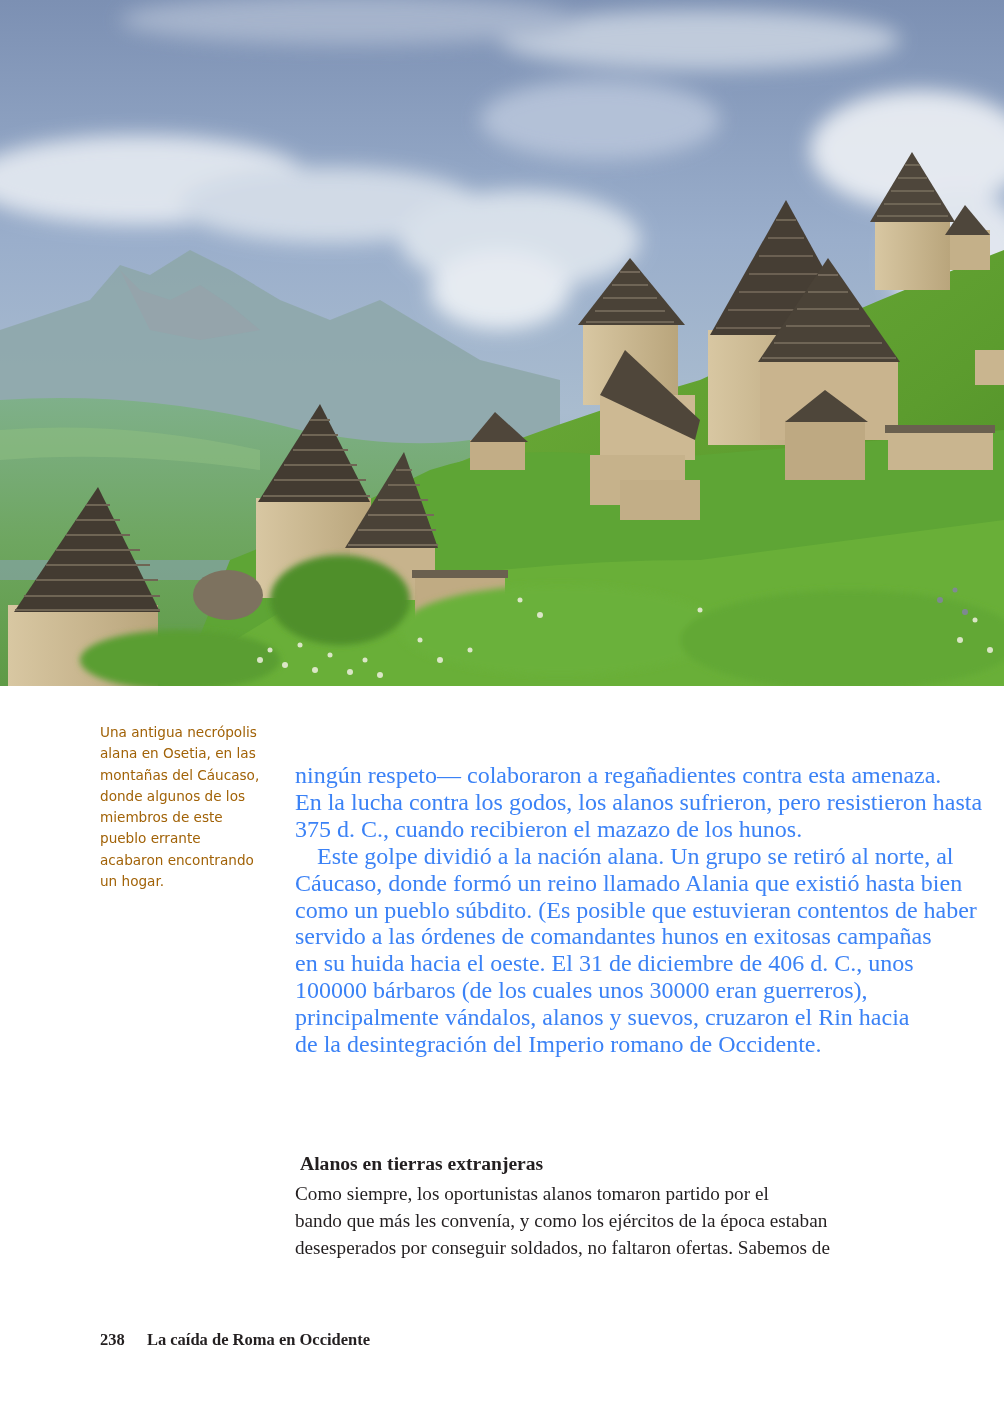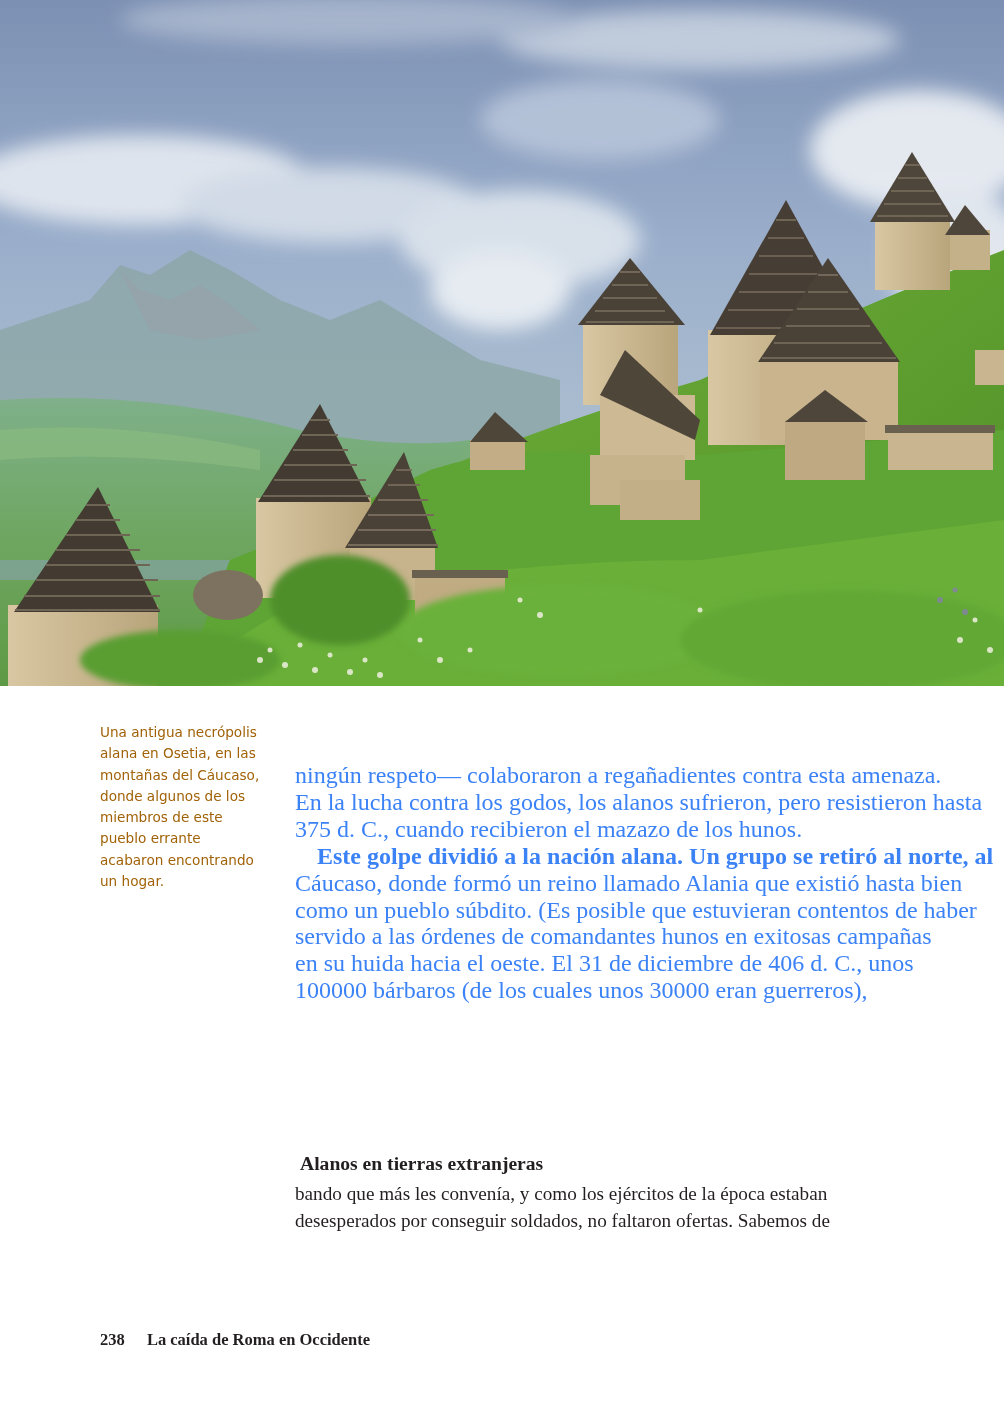--- a/index.html
+++ b/index.html
@@ -18,21 +18,21 @@
       position: absolute; left: 100px; top: 722px; width: 175px;
       font-family: "DejaVu Sans", "Liberation Sans", sans-serif;
       font-size: 13.6px; line-height: 21.3px; color: #a16207;
     }
     .body-text {
       position: absolute; left: 295px; top: 718px; width: 620px;
       font-size: 24px; line-height: 26.9px; color: #3b82f6; margin-top: 44px;
     }
     .body-text p { margin: 0; }
     .line { display: block; white-space: nowrap; }
-    .indent { padding-left: 22px; font-weight: bold; }
+    .indent { padding-left: 22px; }
     .section-heading {
       position: absolute; left: 295px; top: 1148px;
       font-size: 19.6px; font-weight: bold; color: #231f20; white-space: nowrap;
     }
     .section-body {
       position: absolute; left: 295px; top: 1181px; width: 620px;
       font-size: 19.2px; line-height: 26.9px; color: #231f20;
     }
     .footer {
       position: absolute; left: 100px; top: 1330px;
@@ -249,26 +249,29 @@
     <span class="line">En la lucha contra los godos, los alanos sufrieron, pero resistieron hasta</span>
     <span class="line">375 d. C., cuando recibieron el mazazo de los hunos.</span>
   </p>
   <p>
     <span class="line indent">Este golpe dividió a la nación alana. Un grupo se retiró al norte, al</span>
     <span class="line">Cáucaso, donde formó un reino llamado Alania que existió hasta bien</span>
     <span class="line">como un pueblo súbdito. (Es posible que estuvieran contentos de haber</span>
     <span class="line">servido a las órdenes de comandantes hunos en exitosas campañas</span>
     <span class="line">en su huida hacia el oeste. El 31 de diciembre de 406 d. C., unos</span>
     <span class="line">100000 bárbaros (de los cuales unos 30000 eran guerreros),</span>
+    <span class="line">principalmente vándalos, alanos y suevos, cruzaron el Rin hacia</span>
+    <span class="line">de la desintegración del Imperio romano de Occidente.</span>
   </p>
 </div>
 
 <h2 class="section-heading" style="margin:5px;">Alanos en tierras extranjeras</h2>
 
 <div class="section-body">
+  <span class="line">Como siempre, los oportunistas alanos tomaron partido por el</span>
   <span class="line">bando que más les convenía, y como los ejércitos de la época estaban</span>
   <span class="line">desesperados por conseguir soldados, no faltaron ofertas. Sabemos de</span>
 </div>
 
 <div class="footer">
   <span class="page-num">238</span>
   <span>La caída de Roma en Occidente</span>
 </div>
 
 </body></html>

